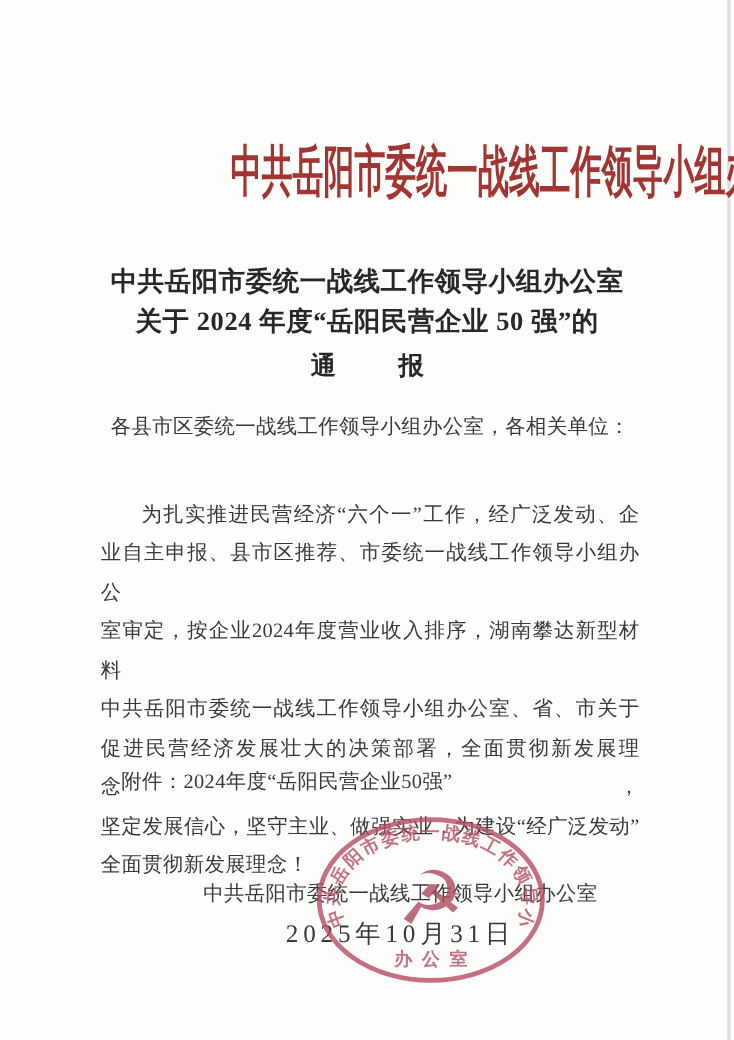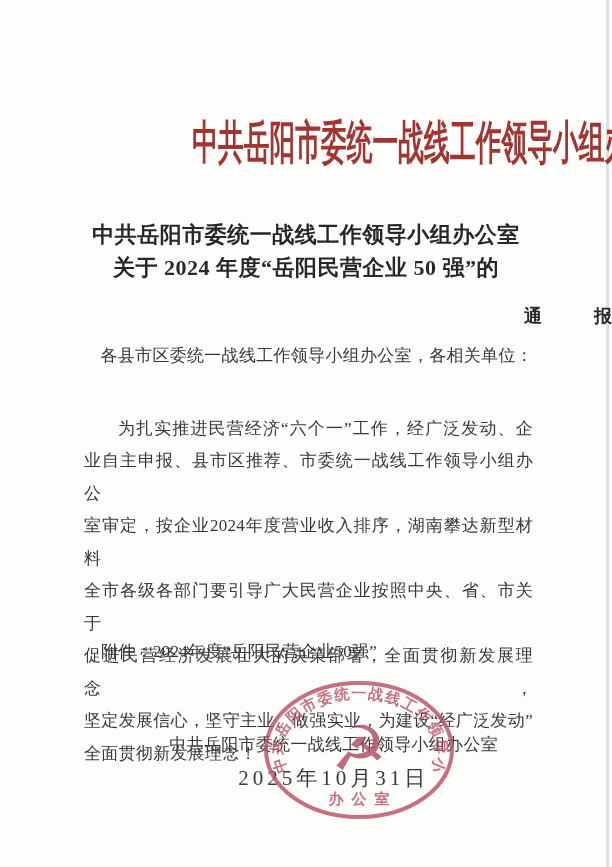--- a/index.html
+++ b/index.html
@@ -26,32 +26,32 @@
     transform:scaleX(0.56);transform-origin:center;
     line-height:58px;letter-spacing:0px;
     font-family:"Liberation Serif","DejaVu Serif",serif;
   }
   
   .doc-title{
     position:absolute;top:218px;left:0;width:612px;
     text-align:center;color:#272727;font-weight:700;
   }
   .doc-title .t-line{font-size:22px;line-height:33px;letter-spacing:.5px;}
-  .doc-title .t-line3{font-size:18px;line-height:36px;margin-top:14px;text-align:right;}
+  .doc-title .t-line3{font-size:21px;line-height:36px;margin-top:3px;}
   .doc-title .t-line3 .gap{display:inline-block;width:52px;}
   
   .body-text{
     position:absolute;top:340px;left:84px;width:449px;
     font-size:17px;line-height:32.5px;color:#383838;
     letter-spacing:.3px;
   }
   .bline{text-align:justify;text-align-last:justify;}
   .bline.first-indent{text-indent:34px;margin-top:40px;}
   .bline.last{text-align-last:left;}
-  .salutation{text-align:right;}
+  .salutation{text-align:center;}
   .attachment{
     position:absolute;top:640px;left:101px;
     font-size:17px;color:#383838;letter-spacing:.3px;
   }
   
   .signature{
     position:absolute;top:730px;right:114px;
     text-align:center;color:#383838;
   }
   .signature .sig-org{font-size:17px;line-height:30px;letter-spacing:.3px;}
@@ -77,21 +77,21 @@
     <div class="t-line">中共岳阳市委统一战线工作领导小组办公室</div>
     <div class="t-line">关于 2024 年度“岳阳民营企业 50 强”的</div>
     <div class="t-line3"><span>通</span><span class="gap"></span><span>报</span></div>
   </div>
 
   <div class="body-text">
     <div class="salutation">各县市区委统一战线工作领导小组办公室，各相关单位：</div>
     <div class="bline first-indent">为扎实推进民营经济“六个一”工作，经广泛发动、企</div>
     <div class="bline">业自主申报、县市区推荐、市委统一战线工作领导小组办公</div>
     <div class="bline">室审定，按企业2024年度营业收入排序，湖南攀达新型材料</div>
-    <div class="bline">全市各级各部门要引导广大民营企业按照中央、省、市关于</div>
+    <div class="bline">中共岳阳市委统一战线工作领导小组办公室、省、市关于</div>
     <div class="bline">促进民营经济发展壮大的决策部署，全面贯彻新发展理念，</div>
     <div class="bline">坚定发展信心，坚守主业、做强实业，为建设“经广泛发动”</div>
     <div class="bline last">全面贯彻新发展理念！</div>
   </div>
 
   <div class="attachment">附件：2024年度“岳阳民营企业50强”</div>
 
   <div class="signature">
     <div class="sig-org">中共岳阳市委统一战线工作领导小组办公室</div>
     <div class="sig-date">2025年10月31日</div>

